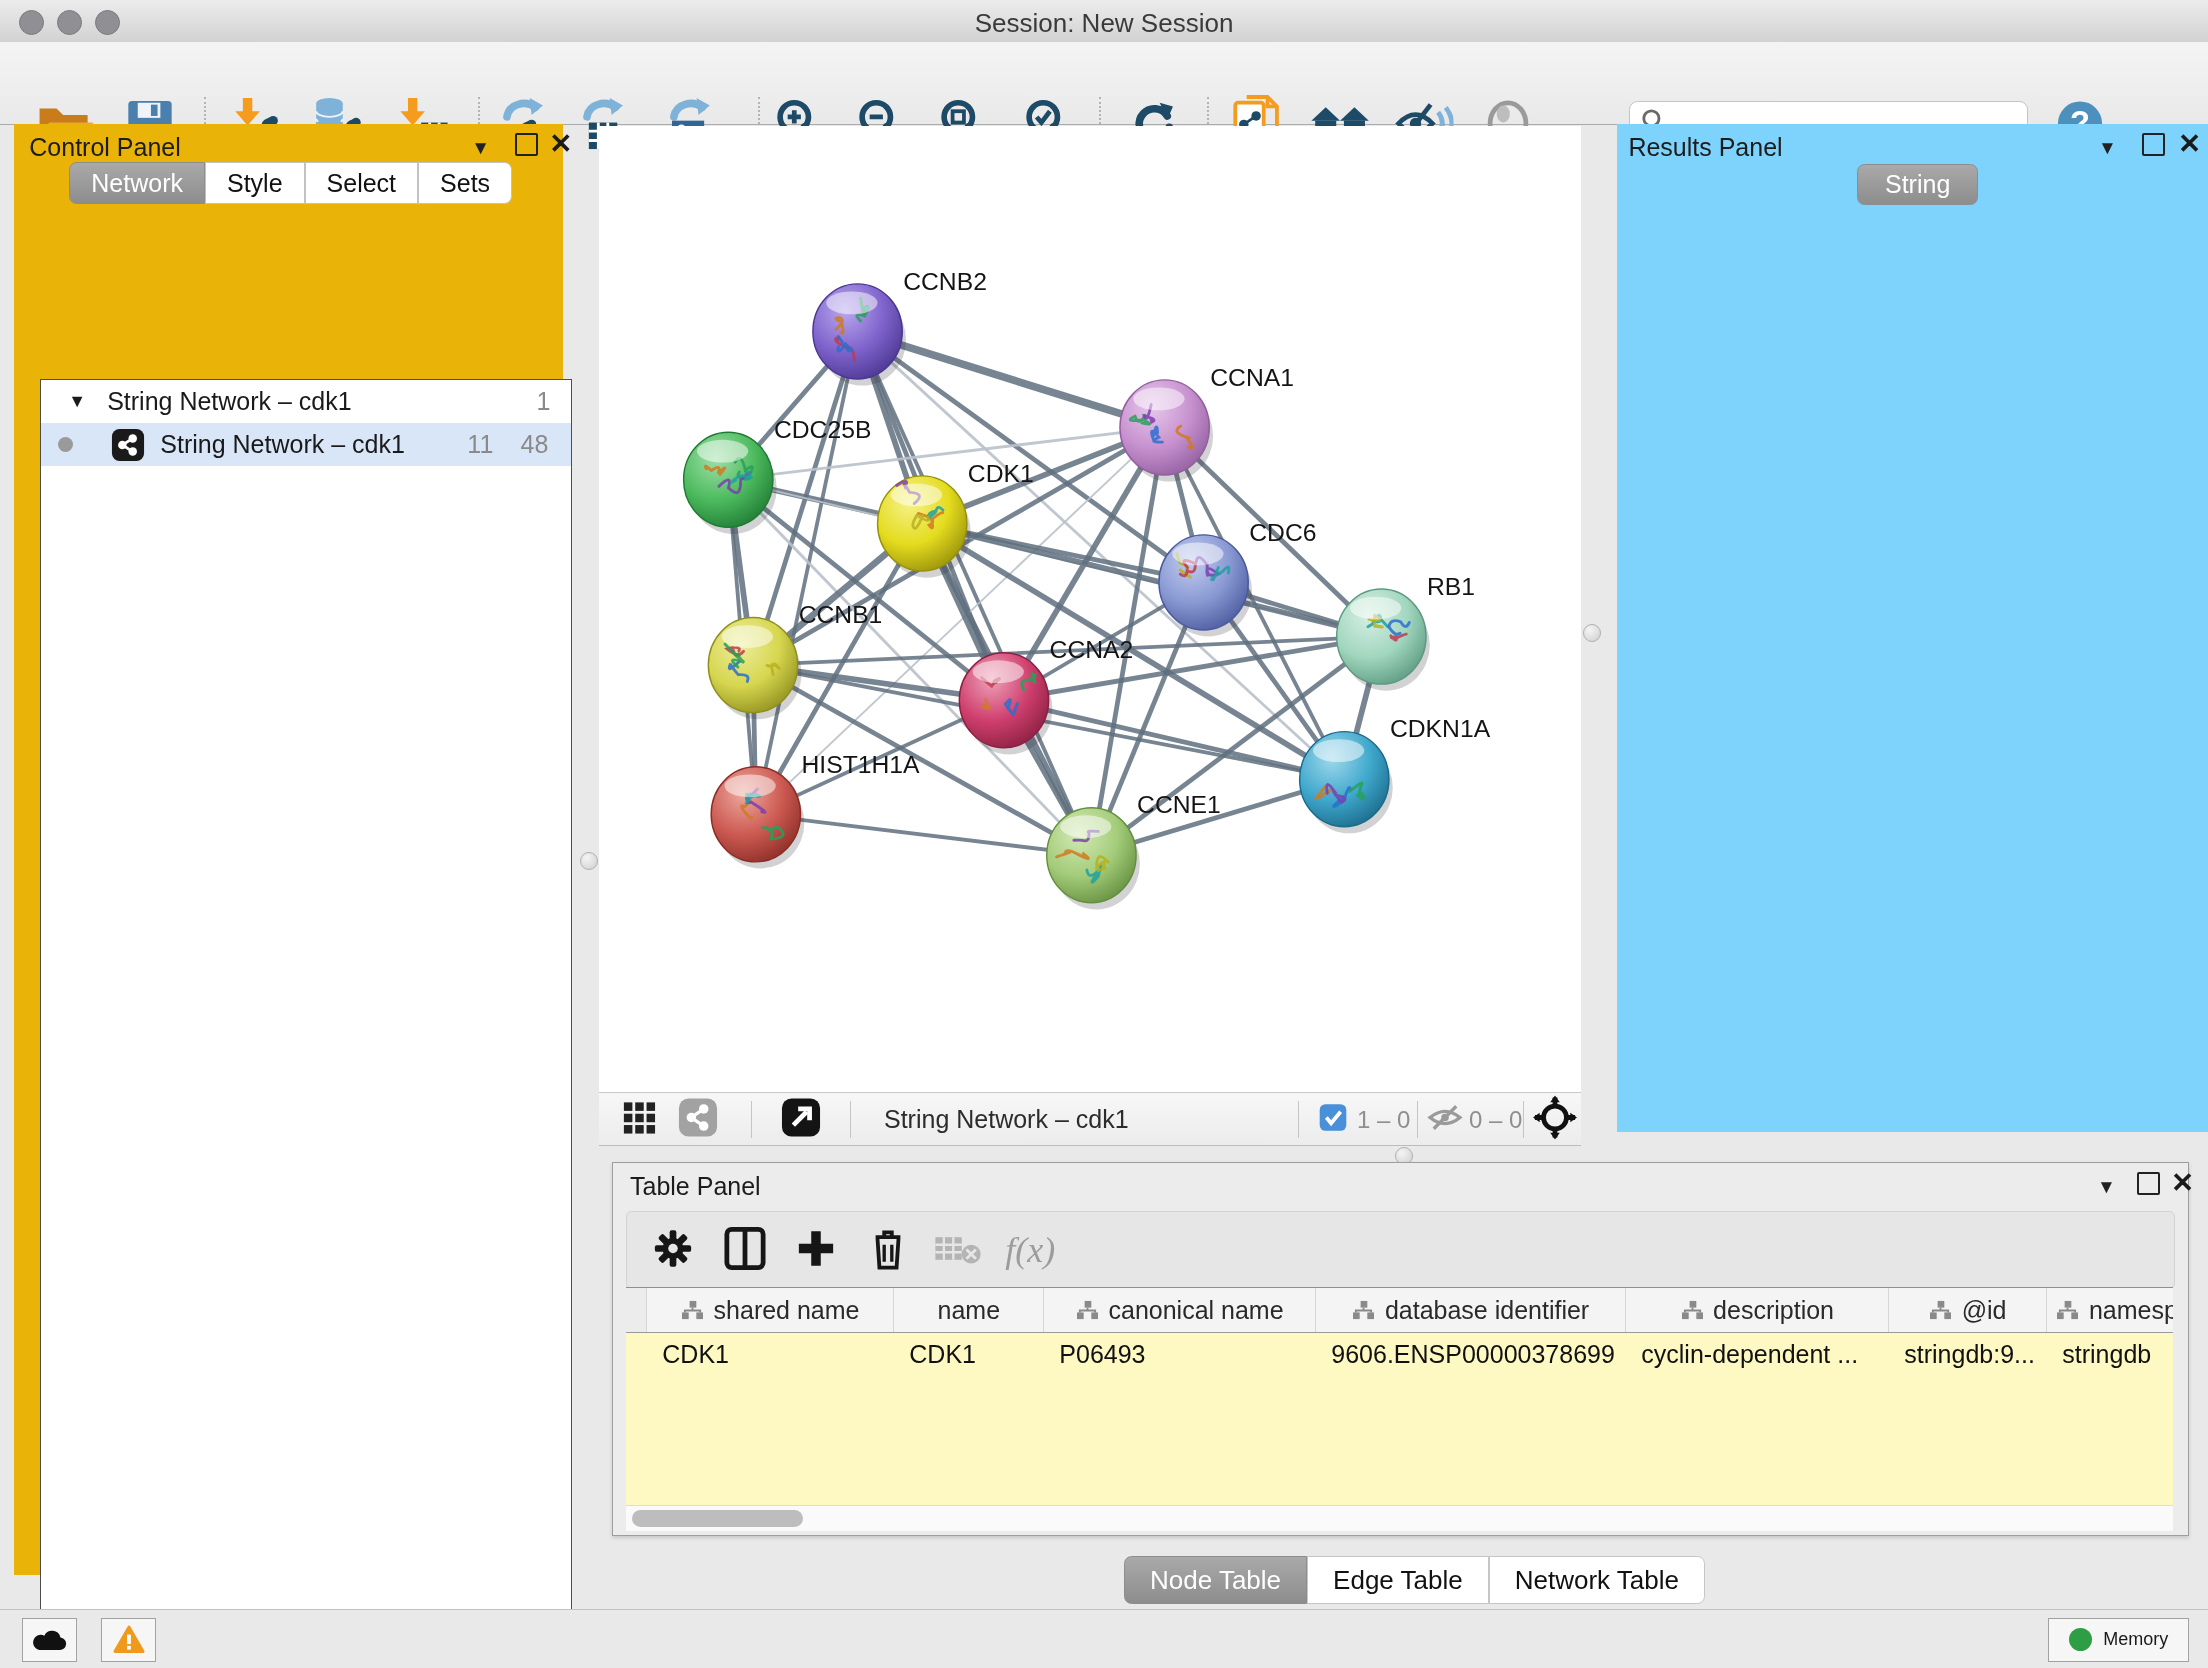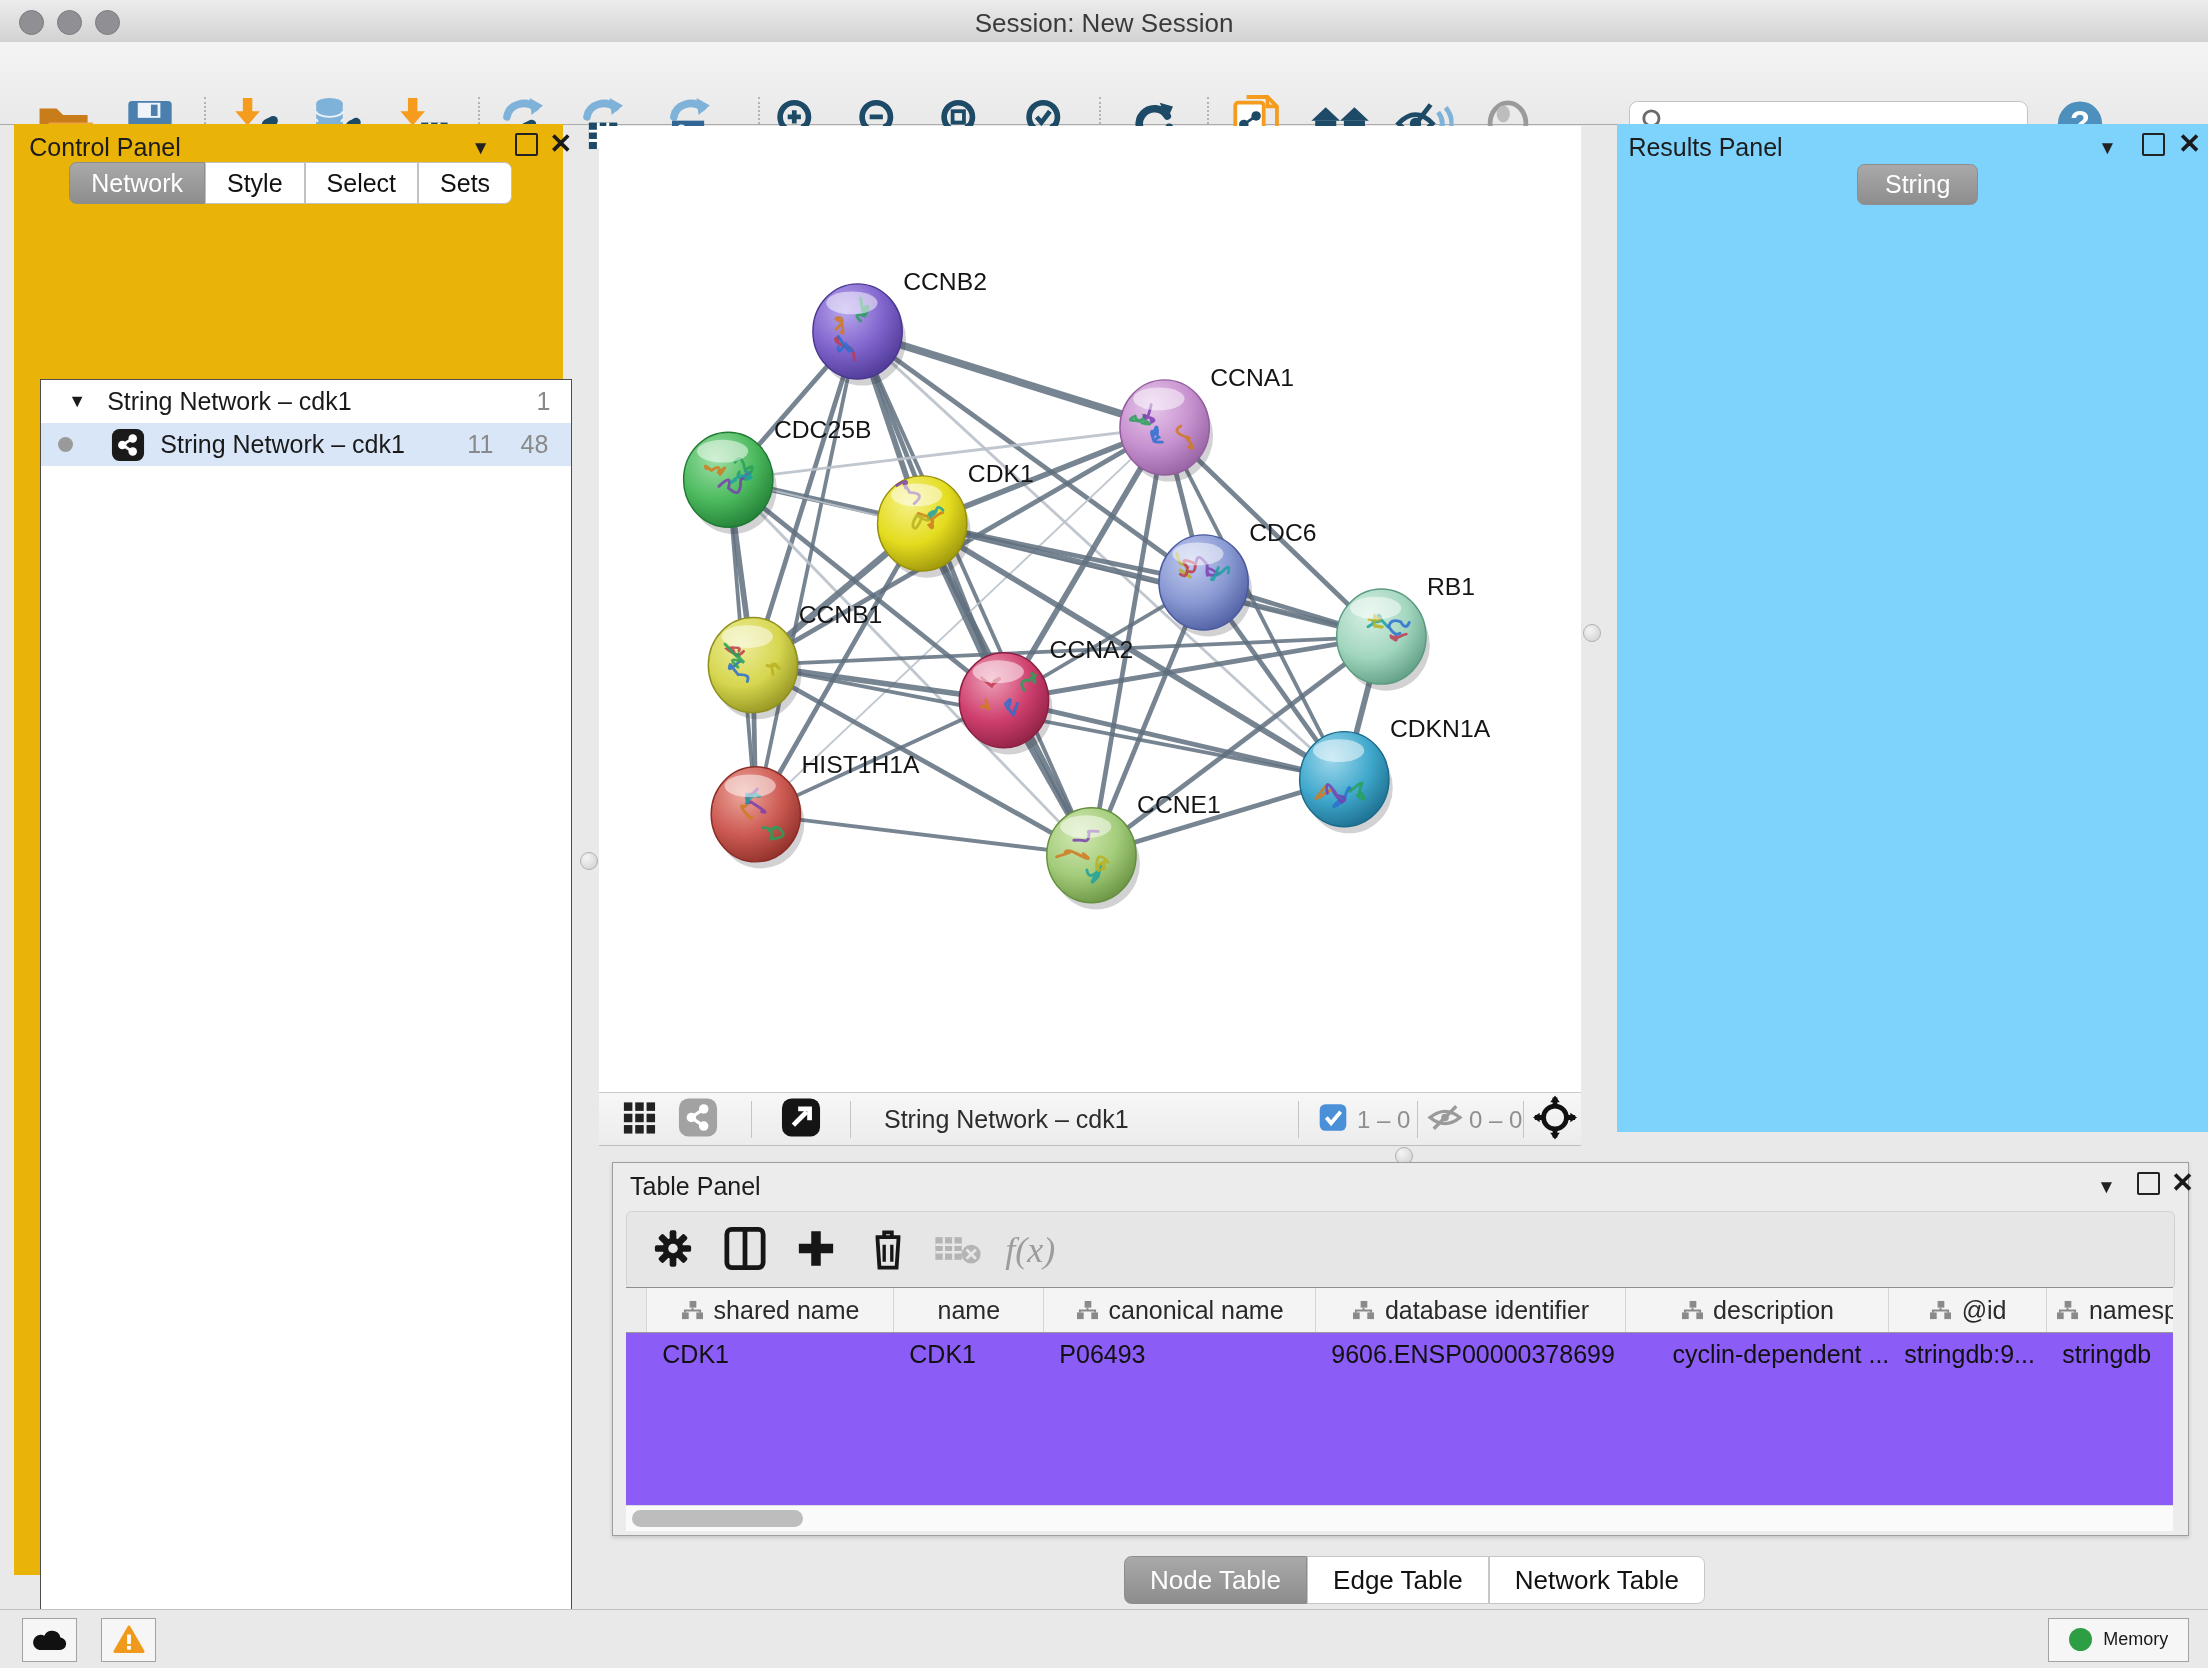--- a/index.html
+++ b/index.html
@@ -42,21 +42,21 @@
   .nt-txt{position:absolute;top:12.4px;font-size:25px;color:#2c2c2c;}
   .nt-cnt{position:absolute;top:13.3px;font-size:24px;color:#8f8f8f;}
   .split-dot{position:absolute;width:16px;height:16px;border-radius:50%;
     background:radial-gradient(circle at 35% 30%,#f4f4f4,#cfcfcf);border:1px solid #b0b0b0;}
   
   .tbl-panel{position:absolute;left:612px;top:1162px;width:1577px;height:374px;background:#ececec;
     border:1.9px solid #9e9e9e;box-sizing:border-box;box-shadow:0 1.9px 3.8px rgba(0,0,0,.15);}
   .tbl-toolbar{position:absolute;left:13.3px;top:48px;width:1547px;height:76px;background:#e6e6e6;
     border:1px solid #d2d2d2;border-radius:5.7px;}
   .tpi{position:absolute;top:38px;transform:translate(-50%,-50%);text-align:center;}
-  .tbl{position:absolute;left:13.3px;top:124px;width:1547px;height:219px;background:#8b5cf6;border-top:1.9px solid #8f8f8f;}
+  .tbl{position:absolute;left:13.3px;top:124px;width:1547px;height:219px;background:#fef9c3;border-top:1.9px solid #8f8f8f;}
   .tbl-head{display:flex;height:44px;background:#f4f4f4;border-bottom:1.9px solid #9a9a9a;align-items:center;overflow:hidden;}
   .th{display:flex;align-items:center;justify-content:center;font-size:25px;color:#2a2a2a;height:100%;
      border-right:1px solid #d6d6d6;box-sizing:border-box;flex:none;gap:9.5px;overflow:hidden;white-space:nowrap;}
   .tbl-rowline{display:flex;height:42px;align-items:center;overflow:hidden;}
   .td{font-size:25px;color:#111;padding-left:15px;box-sizing:border-box;flex:none;white-space:nowrap;overflow:hidden;}
   .hscroll{position:absolute;left:13.3px;top:342px;width:1547px;height:25px;background:#fafafa;border-top:1px solid #dcdcdc;}
   .hthumb{position:absolute;left:5.7px;top:3.8px;width:171px;height:17px;border-radius:8.6px;background:#bdbdbd;}
   .tp-tabs{position:absolute;left:1124px;top:1556px;display:flex;}
   .tp-tab{font-size:26px;padding:7.6px 25px;background:#fff;border:1px solid #c6c6c6;color:#111;}
   
@@ -672,21 +672,21 @@
             </svg>
             <span>namespace</span>
           </div>
         </div>
       <div class="tbl-rowline" id="tbl-row">
           <div class="td" style="width: 21px;"></div>
           <div class="td" style="width: 247px;">CDK1</div>
           <div class="td" style="width: 150px;">CDK1</div>
           <div class="td" style="width: 272px;">P06493</div>
           <div class="td" style="width: 310px;">9606.ENSP00000378699</div>
-          <div class="td" style="width: 263px; text-align: right;">cyclin-dependent ...</div>
+          <div class="td" style="width: 263px;">cyclin-dependent ...</div>
           <div class="td" style="width: 158px;">stringdb:9...</div>
           <div class="td" style="width: 181px;">stringdb</div>
         </div>
     </div>
     <div class="hscroll">
         <div class="hthumb"></div>
       </div>
   </div>
 
   <div class="tp-tabs" id="tbl-tabs">

